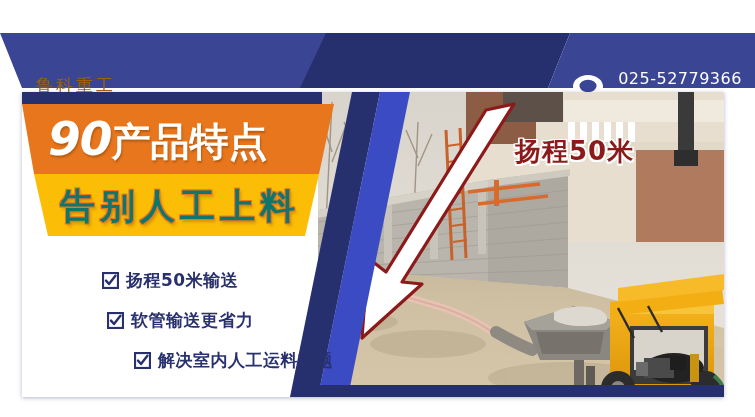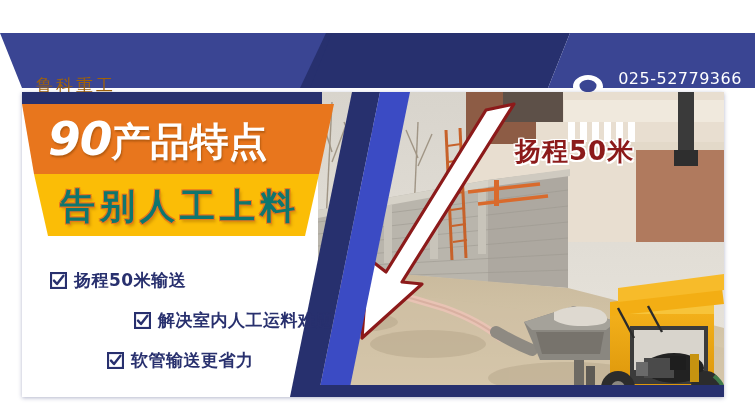--- a/index.html
+++ b/index.html
@@ -330,45 +330,45 @@
     <div class="band band-orange"></div>
     <div class="band band-yellow"></div>
 
     <div class="headline1">
       <span class="num">90</span><span>产品特点</span>
     </div>
     <div class="headline2">告别人工上料</div>
 
     <div class="bullets">
 
-      <div class="bullet" style="padding-left:28px;">
+      <div class="bullet" style="padding-left:80px;">
         <span class="chk">
           <svg width="17" height="17" viewBox="0 0 17 17">
             <rect x="1" y="1" width="15" height="15" fill="#ffffff" stroke="#28306e" stroke-width="2.2"></rect>
             <path d="M4 8.6 L7 12 L13.4 3.8" fill="none" stroke="#28306e" stroke-width="2.4" stroke-linecap="round" stroke-linejoin="round"></path>
           </svg>
         </span>
         <span class="txt">扬程50米输送</span>
+      </div>
+
+      <div class="bullet" style="padding-left:85px;">
+        <span class="chk">
+          <svg width="17" height="17" viewBox="0 0 17 17">
+            <rect x="1" y="1" width="15" height="15" fill="#ffffff" stroke="#28306e" stroke-width="2.2"></rect>
+            <path d="M4 8.6 L7 12 L13.4 3.8" fill="none" stroke="#28306e" stroke-width="2.4" stroke-linecap="round" stroke-linejoin="round"></path>
+          </svg>
+        </span>
+        <span class="txt">软管输送更省力</span>
       </div>
 
       <div class="bullet" style="padding-left:112px;">
         <span class="chk">
           <svg width="17" height="17" viewBox="0 0 17 17">
             <rect x="1" y="1" width="15" height="15" fill="#ffffff" stroke="#28306e" stroke-width="2.2"></rect>
             <path d="M4 8.6 L7 12 L13.4 3.8" fill="none" stroke="#28306e" stroke-width="2.4" stroke-linecap="round" stroke-linejoin="round"></path>
           </svg>
         </span>
         <span class="txt">解决室内人工运料难题</span>
       </div>
 
-      <div class="bullet" style="padding-left:85px;">
-        <span class="chk">
-          <svg width="17" height="17" viewBox="0 0 17 17">
-            <rect x="1" y="1" width="15" height="15" fill="#ffffff" stroke="#28306e" stroke-width="2.2"></rect>
-            <path d="M4 8.6 L7 12 L13.4 3.8" fill="none" stroke="#28306e" stroke-width="2.4" stroke-linecap="round" stroke-linejoin="round"></path>
-          </svg>
-        </span>
-        <span class="txt">软管输送更省力</span>
-      </div>
-
     </div>
   </div>
 </div>
 
 </body></html>

